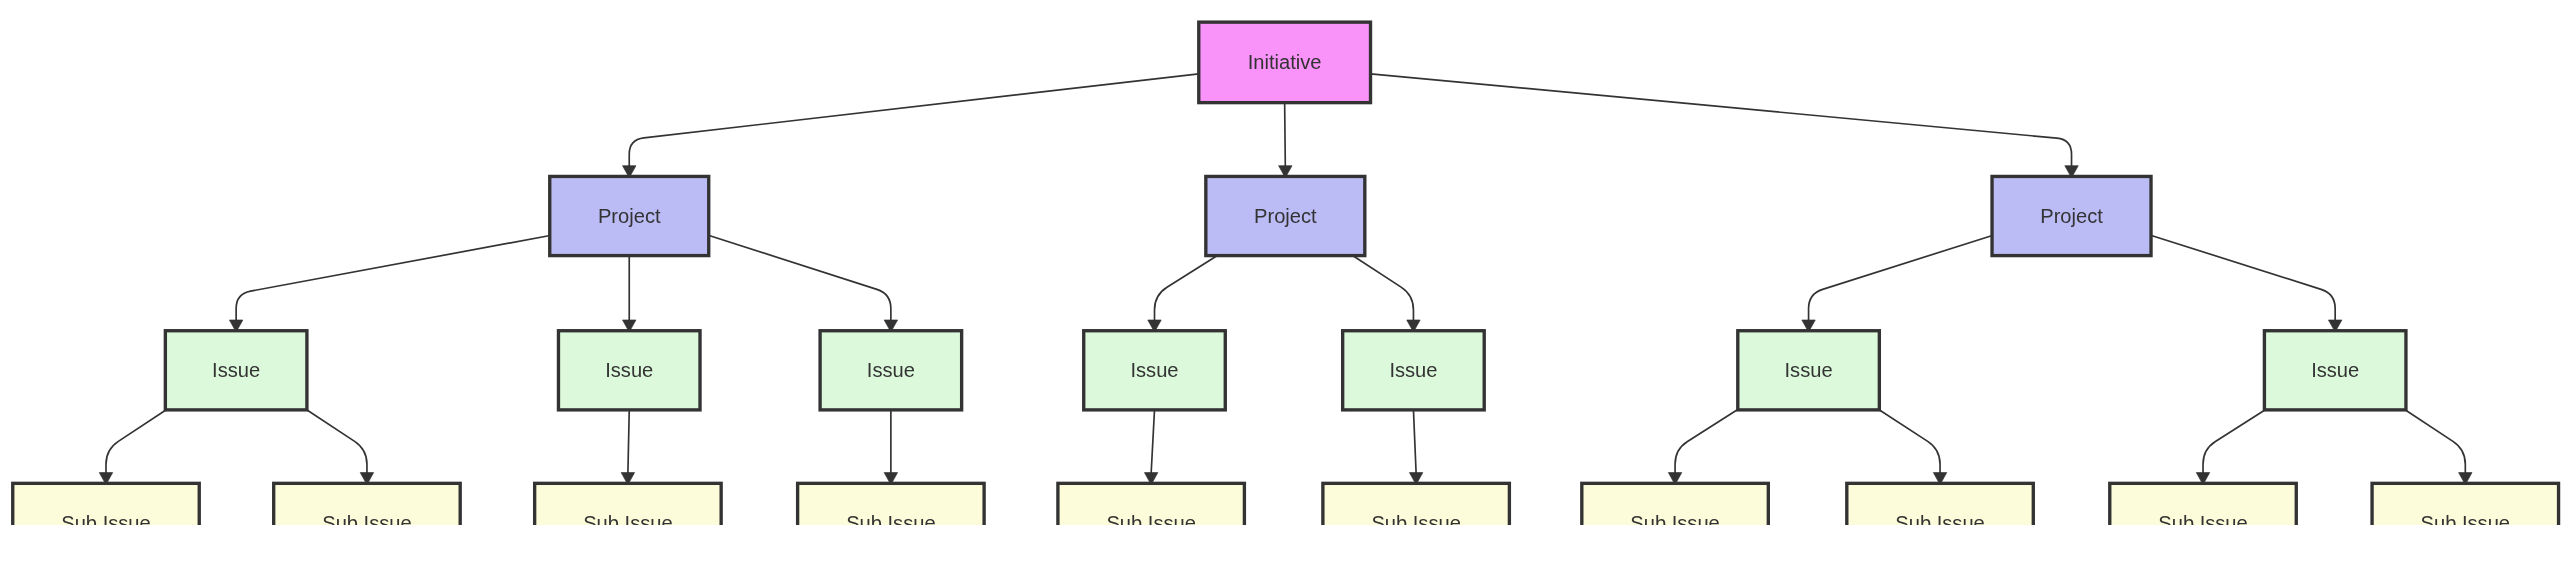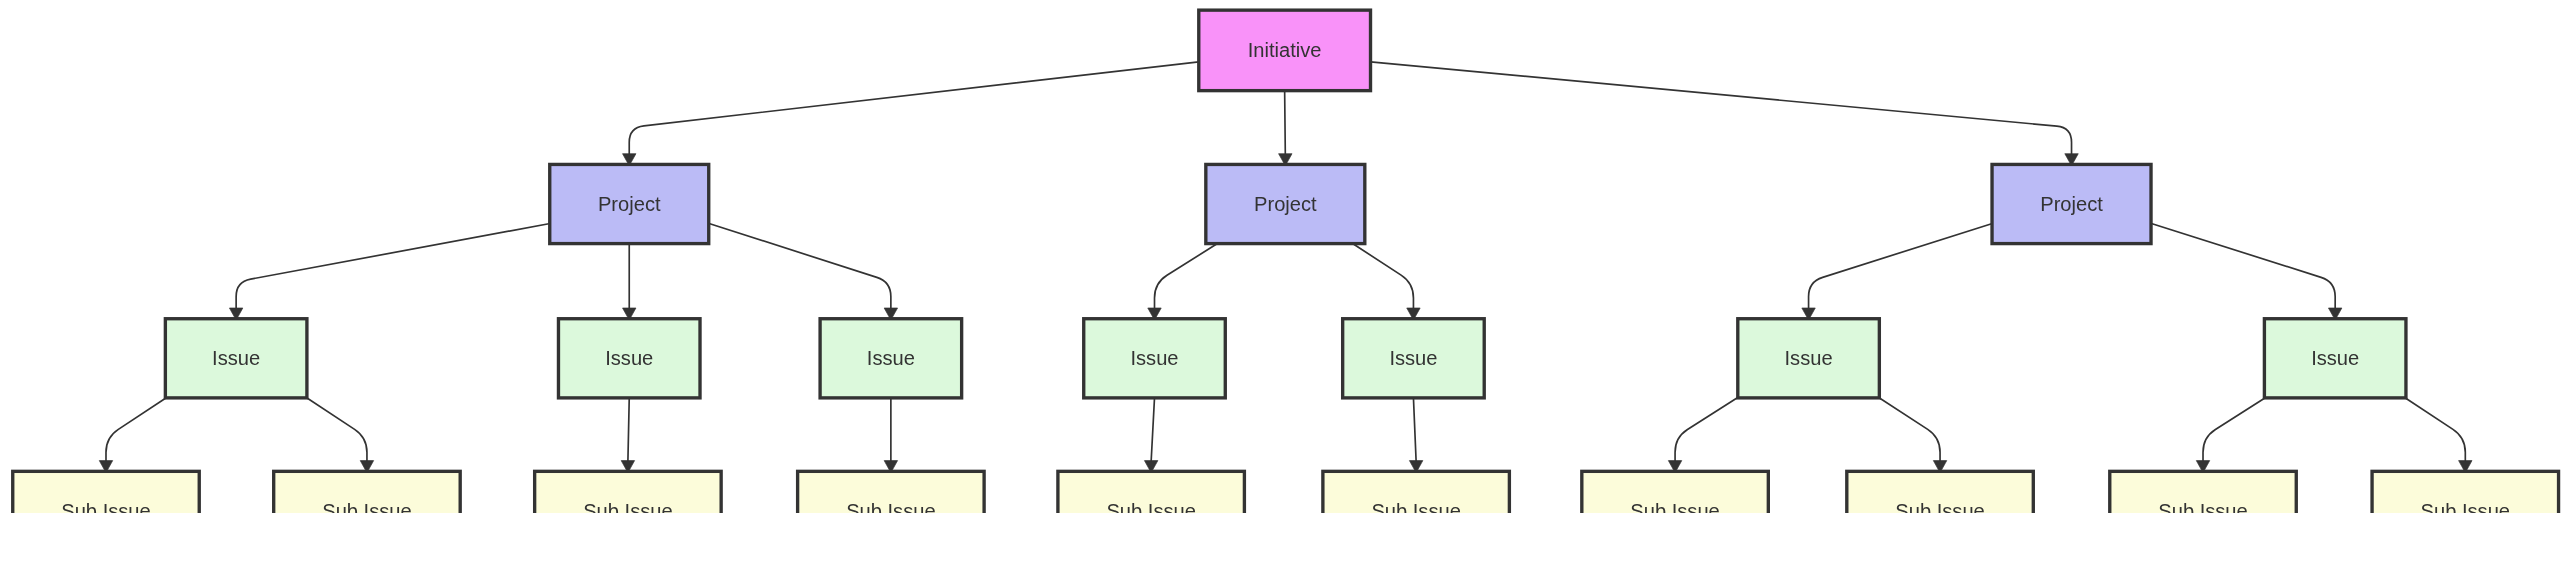--- a/index.html
+++ b/index.html
@@ -7,20 +7,21 @@
     padding: 0;
     background: #ffffff;
     font-family: "Liberation Sans", "DejaVu Sans", sans-serif;
   }
   #canvas-wrap {
     position: relative;
     width: 2576px;
     height: 513px;
     background: #0f766e;
     overflow: hidden;
+    margin-top: 12px;
   }
   svg { display: block; }
   .edge-path {
     fill: none;
     stroke: #333333;
     stroke-width: 2.5px;
     stroke-linecap: round;
     stroke-linejoin: round;
   }
   .arrow-head {

